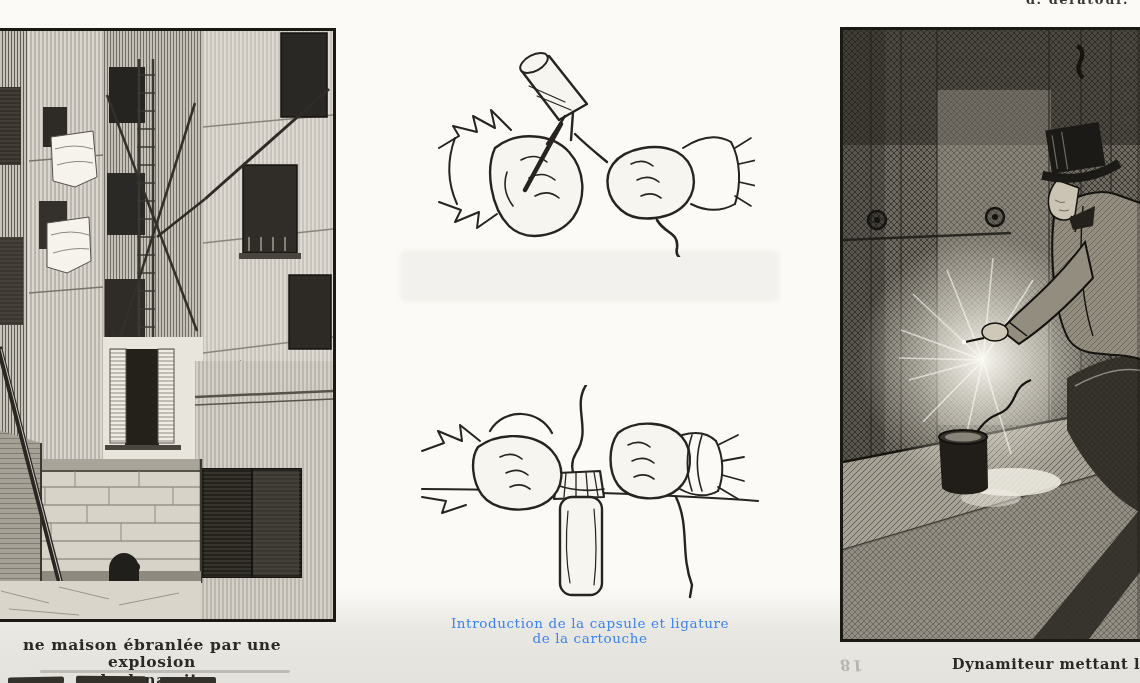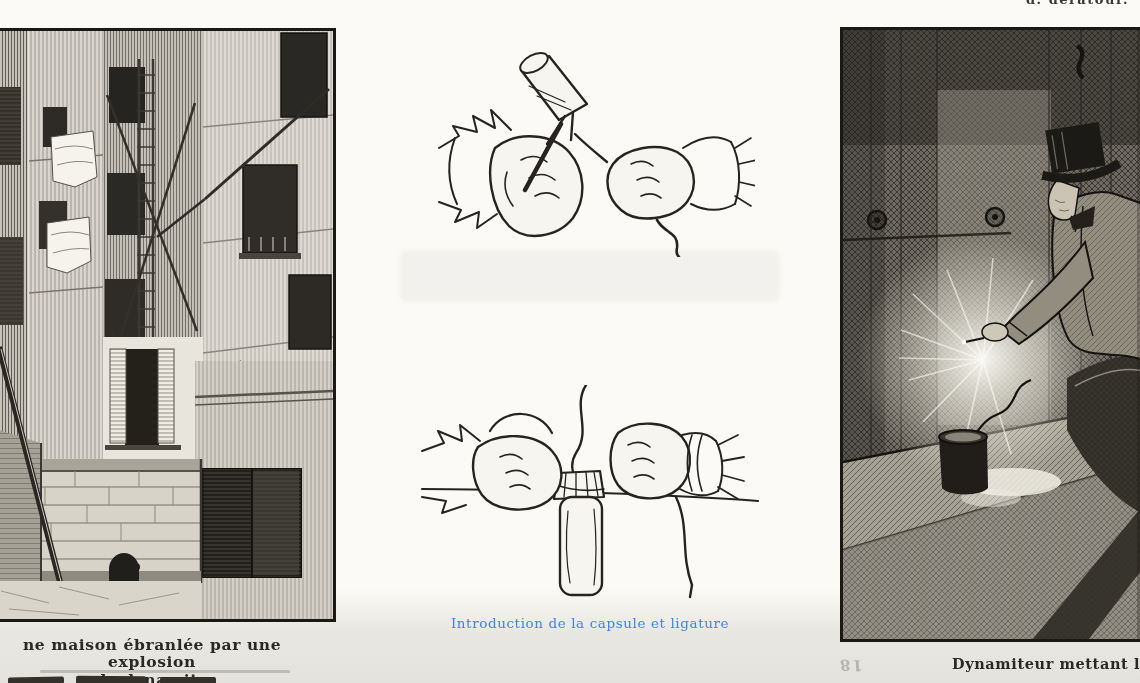--- a/index.html
+++ b/index.html
@@ -291,20 +291,21 @@
     <path d="M272,50 C266,68 266,88 272,106 M282,50 C276,68 276,88 282,106" stroke-width="1.6"></path>
 
     <path d="M298,60 l20,-10 M302,76 l22,-4 M302,90 l22,6 M298,102 l20,12" stroke-width="1.8"></path>
 
     <path d="M256,112 C270,142 260,168 272,200 L270,212" stroke-width="2.4"></path>
   </g>
 </svg>
 
 <div id="mid-bottom-caption" class="caption">
   <span class="cap-line">Introduction de la capsule et ligature</span>
+  <span class="cap-line">de la cartouche</span>
 </div>
 
 <div id="right-panel" class="engraving-panel">
   <svg viewBox="0 0 306 609" width="306" height="609">
     <defs>
       <pattern id="rp-x" width="6" height="6" patternUnits="userSpaceOnUse">
         <path d="M0,0 L6,6 M6,0 L0,6" stroke="#221f1b" stroke-width="0.8"></path>
       </pattern>
       <pattern id="rp-d" width="6" height="6" patternUnits="userSpaceOnUse">
         <path d="M0,6 L6,0" stroke="#2c2925" stroke-width="0.9"></path>

